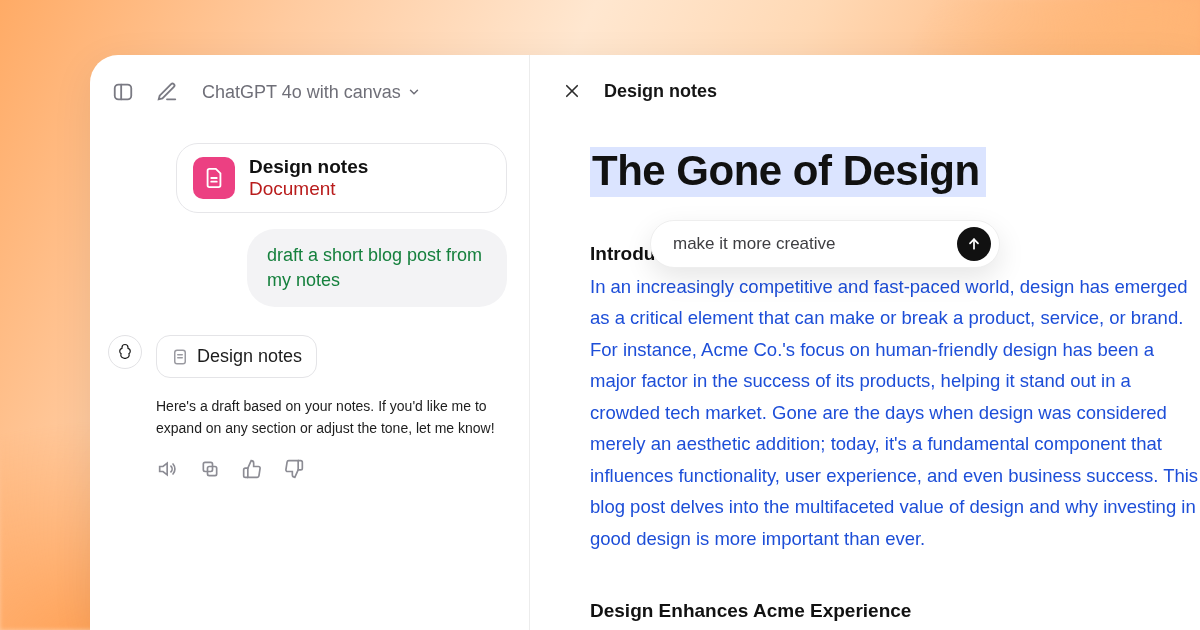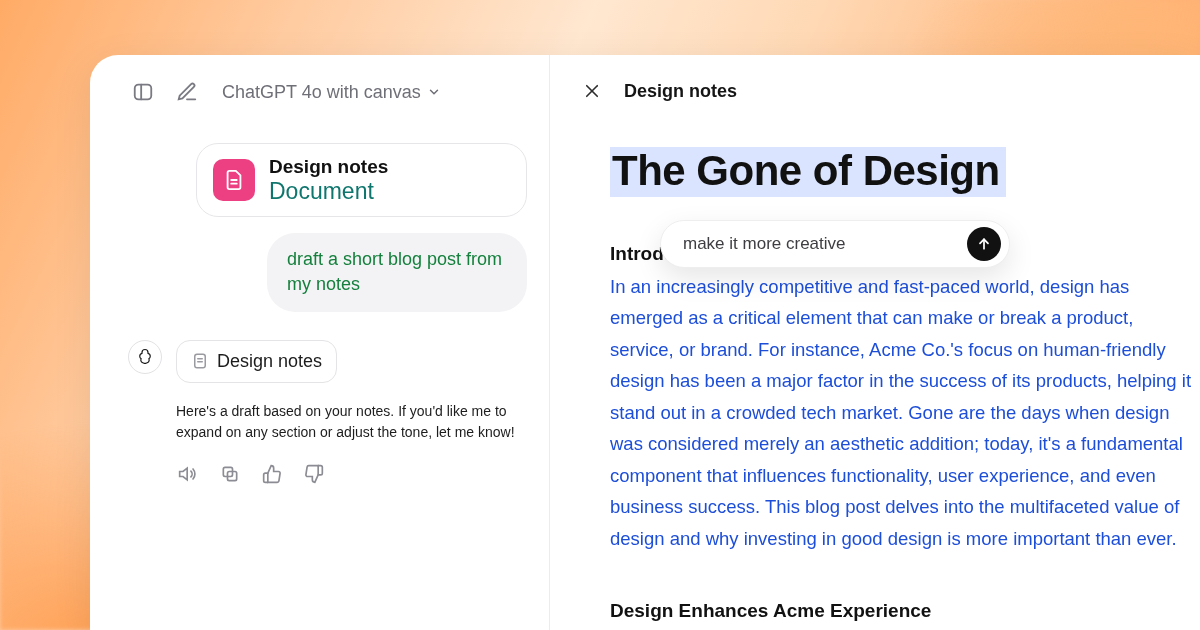--- a/index.html
+++ b/index.html
@@ -31,21 +31,20 @@
   }
 
   
   .chat-pane {
     width: 440px;
     flex: 0 0 440px;
     border-right: 1px solid #ececec;
     padding: 22px 18px 0 18px;
     display: flex;
     flex-direction: column;
-    margin-left: 20px;
   }
 
   .chat-header {
     display: flex;
     align-items: center;
     gap: 14px;
     color: #7a7a83;
   }
   .hdr-btn {
     width: 30px; height: 30px;
@@ -77,21 +76,21 @@
     background: #fff;
   }
   .attachment-icon {
     width: 42px; height: 42px;
     border-radius: 10px;
     background: #ec4082;
     display: flex; align-items: center; justify-content: center;
     flex: 0 0 42px;
   }
   .attachment-title { font-weight: 700; font-size: 19px; color: #111; line-height: 1.15; }
-  .attachment-sub   { font-size: 23px; color: #0f766e; line-height: 1.15; }
+  .attachment-sub   { font-size: 19px; color: #b91c1c; line-height: 1.15; }
 
   .user-msg {
     margin: 16px 4px 0 auto;
     max-width: 260px;
     background: #f3f3f5;
     border-radius: 28px;
     padding: 14px 20px;
     font-size: 18px;
     color: #15803d;
     line-height: 1.4;
@@ -164,21 +163,21 @@
   }
 
   .doc-h2 { font-size: 19px; font-weight: 700; color:#111; margin-top: 46px; }
   .doc-p  { font-size: 18.5px; line-height: 1.7; color:#1d4ed8; margin-top: 6px; max-width: none; }
   .section2 { margin-top: 34px; }
 
   
   .prompt-bubble {
     position: absolute;
     top: 165px;   
-    left: 110px;
+    left: 120px;
     width: 350px;
     height: 48px;
     background: #fff;
     border: 1px solid #eee;
     border-radius: 28px;
     box-shadow: 0 10px 28px rgba(0,0,0,.10);
     display: flex; align-items: center;
     padding: 0 8px 0 22px;
     gap: 10px;
   }

